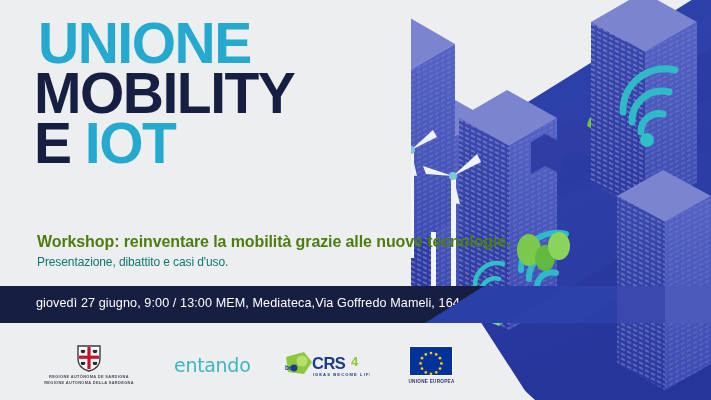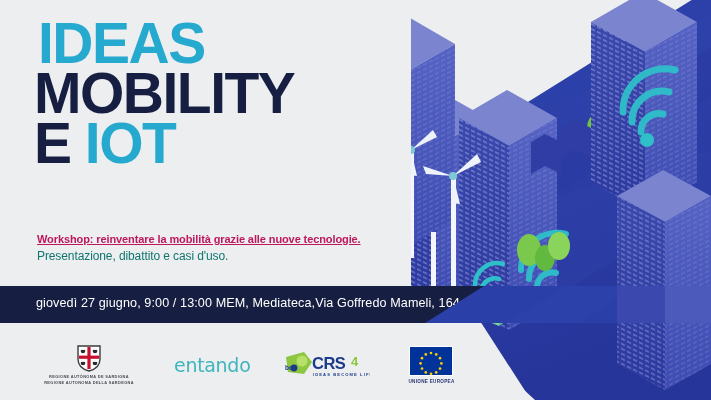--- a/index.html
+++ b/index.html
@@ -38,22 +38,22 @@
   .hl-3{font-size:57px;margin-left:-2px;}
   .hl-3 .nv{color:#161f42;}
   .hl-3 .cy{color:#26a9ce;text-align:center;}
 
   
   #subtitle{
     position:absolute;left:37px;top:233px;width:470px;
   }
   #subtitle .sub-main{
     display:block;
-    font-size:11px;font-weight:bold;color:#be185d;
-    letter-spacing:-0.1px;white-space:nowrap;text-decoration:underline;
+    font-size:16px;font-weight:bold;color:#4d7c0f;
+    letter-spacing:-0.1px;white-space:nowrap;
   }
   #subtitle .sub-sec{
     display:block;margin-top:4px;
     font-size:12px;color:#0f766e;letter-spacing:-0.1px;white-space:nowrap;
   }
 
   
   #band{
     position:absolute;left:0;top:286px;width:711px;height:37px;
     background:#161f42;
@@ -264,21 +264,21 @@
         <rect x="-27" y="219" width="5" height="3" fill="#2b3fa8"></rect>
       </g>
 
       <polygon points="-20,400 -20,268 124,400" fill="#eceef0"></polygon>
 
       <polygon points="300,400 300,356 216,400" fill="#eceef0" opacity="0"></polygon>
     </svg>
   </div>
 
   <div id="headline">
-    <span class="hl-line hl-1">IDEAS</span>
+    <span class="hl-line hl-1">UNIONE</span>
     <span class="hl-line hl-2">MOBILITY</span>
     <span class="hl-line hl-3"><span class="nv">E </span><span class="cy">IOT</span></span>
   </div>
 
   <div id="subtitle">
     <span class="sub-main">Workshop: reinventare la mobilità grazie alle nuove tecnologie.</span>
     <span class="sub-sec">Presentazione, dibattito e casi d'uso.</span>
   </div>
 
   <div id="band"></div>

